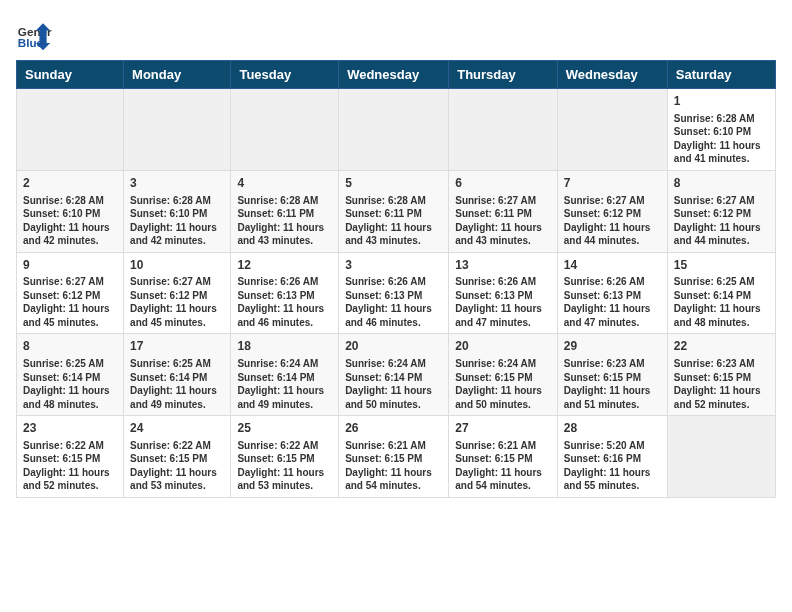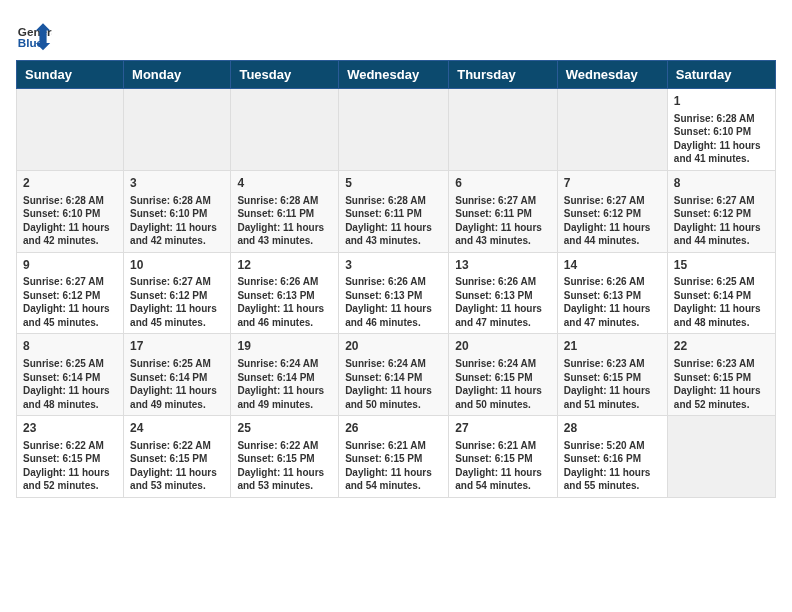--- a/index.html
+++ b/index.html
@@ -224,39 +224,39 @@
 Sunset: 6:14 PM
 Daylight: 11 hours and 48 minutes.</div>
         </td>
         <td>
           <span class="day-num">17</span>
           <div class="day-info" style="white-space: pre-line;">Sunrise: 6:25 AM
 Sunset: 6:14 PM
 Daylight: 11 hours and 49 minutes.</div>
         </td>
         <td>
-          <span class="day-num">19</span>
+          <span class="day-num">18</span>
           <div class="day-info" style="white-space: pre-line;">Sunrise: 6:24 AM
 Sunset: 6:14 PM
 Daylight: 11 hours and 49 minutes.</div>
         </td>
         <td>
           <span class="day-num">20</span>
           <div class="day-info" style="white-space: pre-line;">Sunrise: 6:24 AM
 Sunset: 6:14 PM
 Daylight: 11 hours and 50 minutes.</div>
         </td>
         <td>
           <span class="day-num">20</span>
           <div class="day-info" style="white-space: pre-line;">Sunrise: 6:24 AM
 Sunset: 6:15 PM
 Daylight: 11 hours and 50 minutes.</div>
         </td>
         <td>
-          <span class="day-num">21</span>
+          <span class="day-num">29</span>
           <div class="day-info" style="white-space: pre-line;">Sunrise: 6:23 AM
 Sunset: 6:15 PM
 Daylight: 11 hours and 51 minutes.</div>
         </td>
         <td>
           <span class="day-num">22</span>
           <div class="day-info" style="white-space: pre-line;">Sunrise: 6:23 AM
 Sunset: 6:15 PM
 Daylight: 11 hours and 52 minutes.</div>
         </td>

